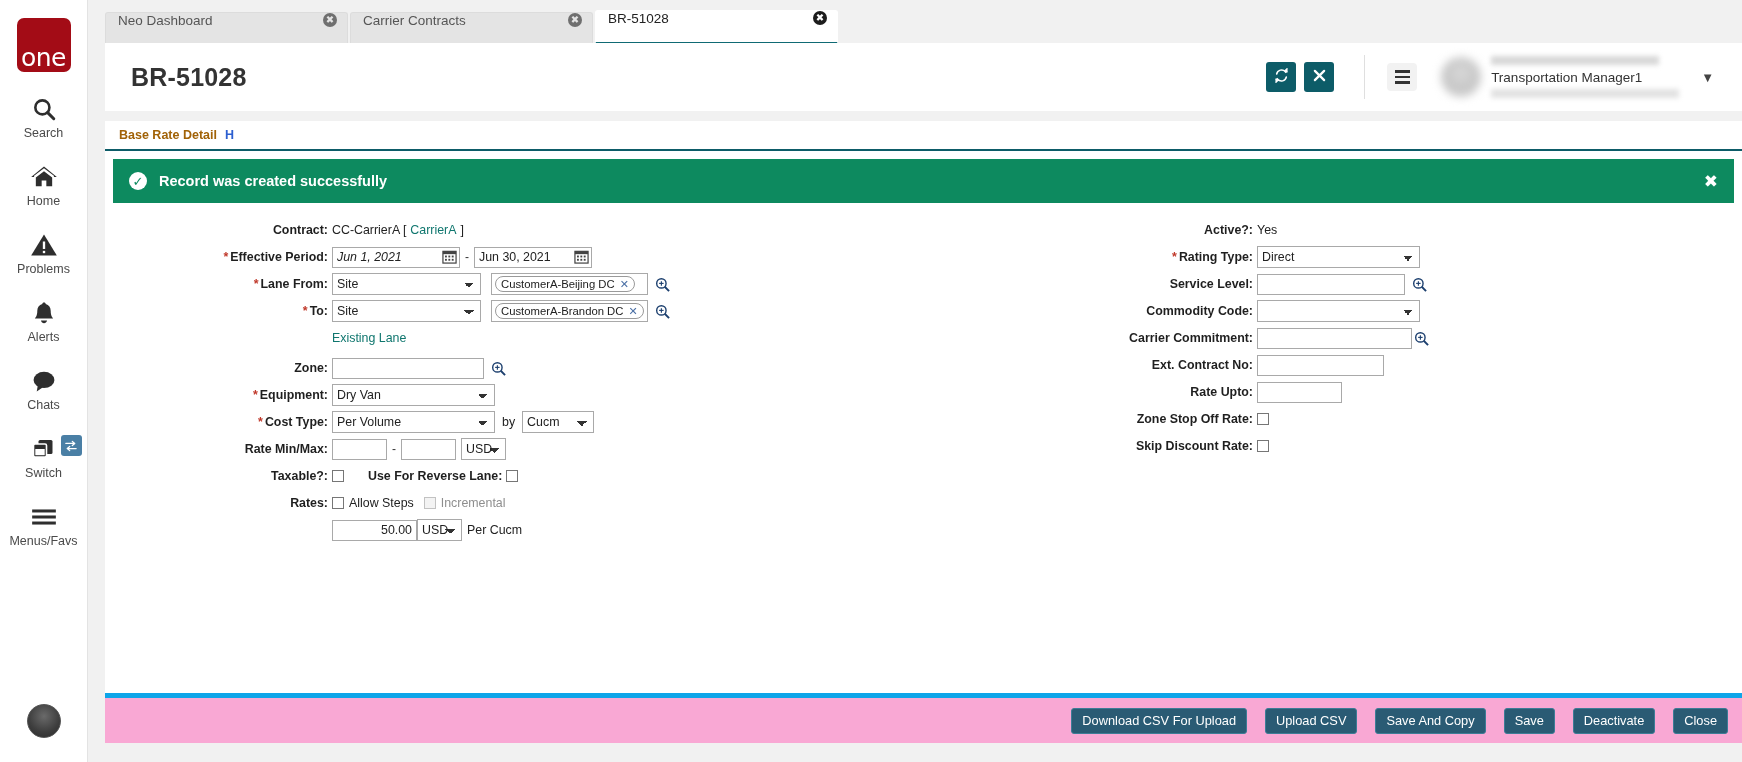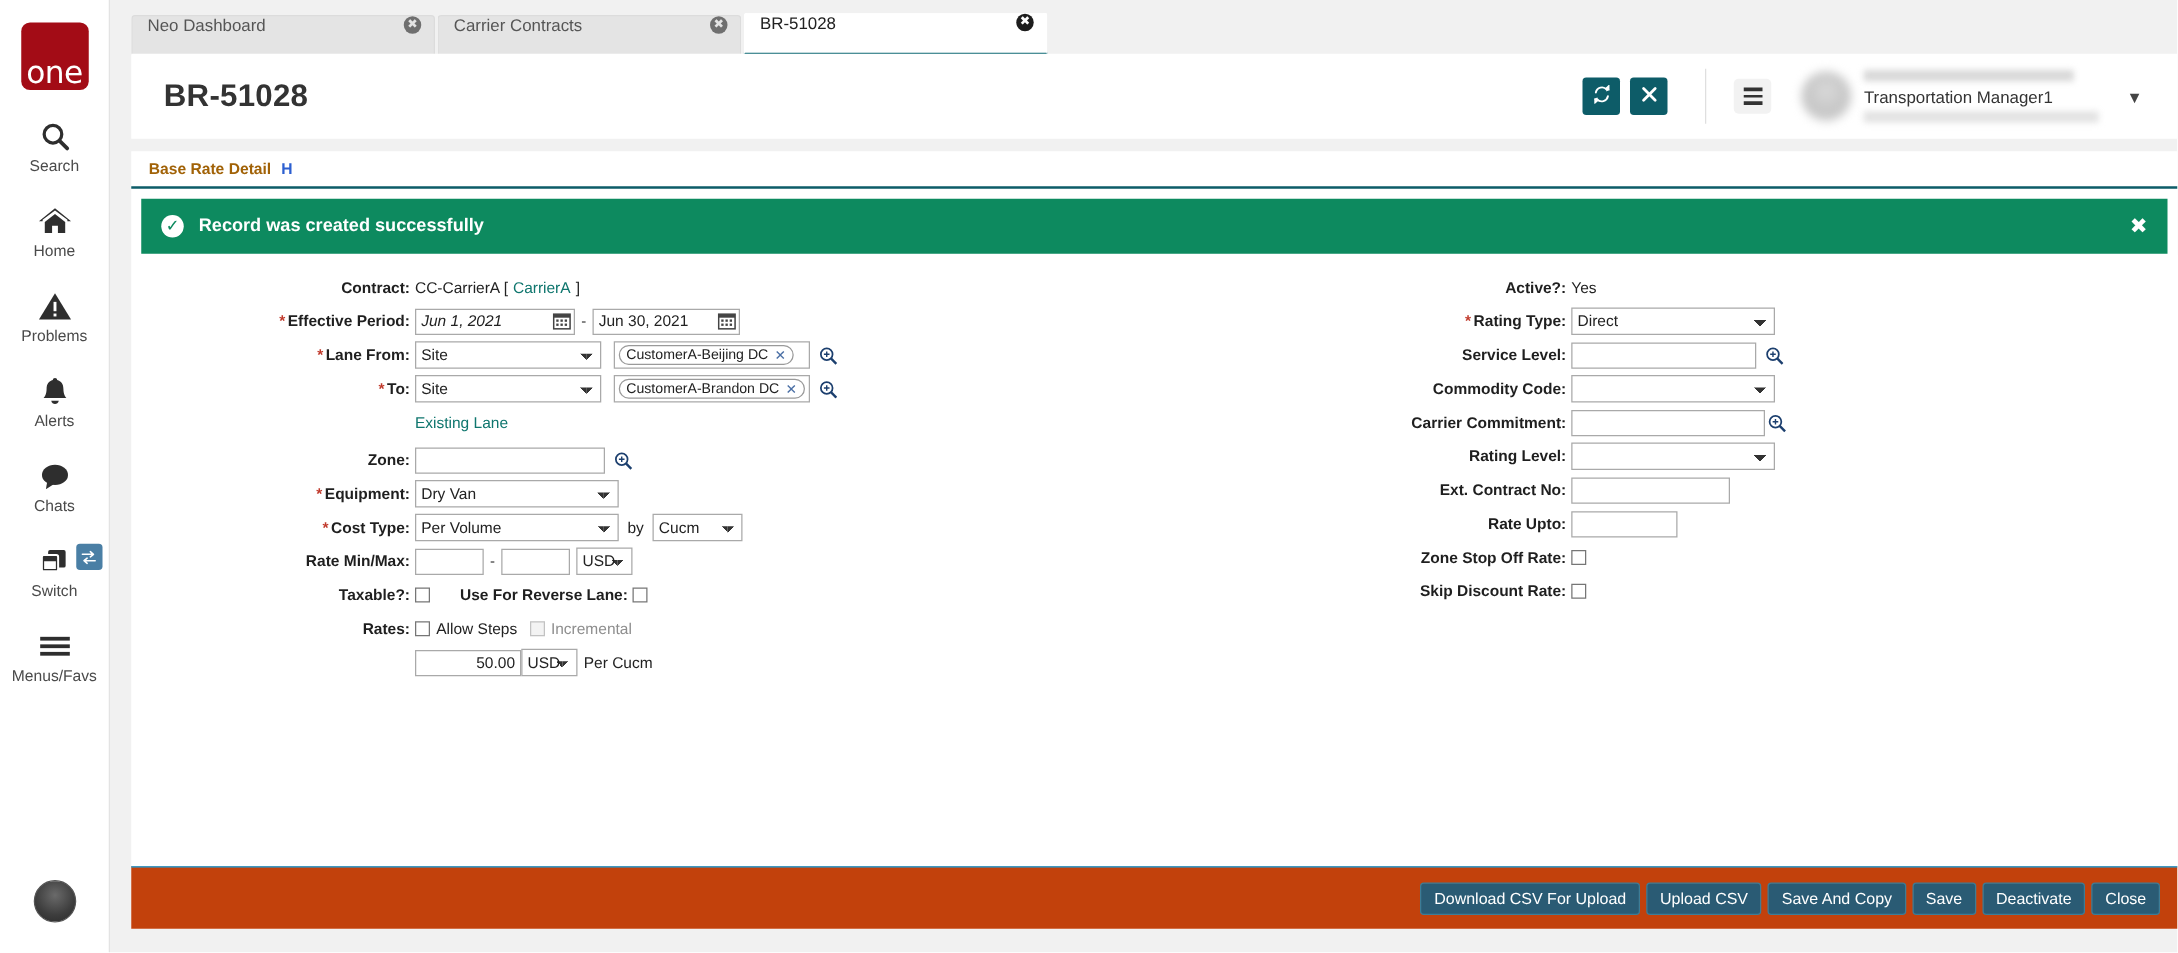--- a/index.html
+++ b/index.html
@@ -211,23 +211,23 @@
     width: 12px; height: 12px; margin: 0; border: 1px solid #767676;
     -webkit-appearance: none; appearance: none; background: #fff; cursor: pointer;
   }
   input.cb:disabled { background: #f3f3f3; border-color: #c2c2c2; cursor: default; }
   .inline-lbl { font-size: 12.4px; color: #222; margin: 0 10px 0 5px; }
   .inline-lbl.dim { color: #8e8e8e; }
   .inline-lbl.bold { font-weight: bold; color: #1f1f1f; margin-left: 24px; }
 
   
   #footer-bar {
-    height: 50px; background: #c2410c; border-top: 1px solid #0ea5e9;
+    height: 50px; background: #f9a8d4; border-top: 5px solid #0ea5e9;
     display: flex; align-items: center; justify-content: flex-end;
-    padding-right: 14px; gap: 5px;
+    padding-right: 14px; gap: 18px;
   }
   .fbtn {
     background: #2a5b74; color: #fff; border: 1px solid #3d7c96;
     border-radius: 3px; height: 26px; padding: 0 10px;
     font-size: 12.8px; cursor: pointer;
     font-family: "Liberation Sans", sans-serif;
   }
 </style>
 </head>
 <body>
@@ -588,26 +588,20 @@
           <span class="mag" style="margin-left:2px;">
             <svg width="15" height="15" viewBox="0 0 16 16">
                 <circle cx="6.8" cy="6.8" r="5" fill="none" stroke="#1c3f6e" stroke-width="1.5"></circle>
                 <line x1="10.4" y1="10.4" x2="15" y2="15" stroke="#1c3f6e" stroke-width="2"></line>
                 <line x1="4.4" y1="6.8" x2="9.2" y2="6.8" stroke="#1c3f6e" stroke-width="1.2"></line>
                 <line x1="6.8" y1="4.4" x2="6.8" y2="9.2" stroke="#1c3f6e" stroke-width="1.2"></line>
               </svg>
           </span>
         </div>
 
-        <div class="frow">
-          <span class="flabel">Rating Level:</span>
-          <select class="sel" style="width:163px;">
-            <option></option>
-          </select>
-        </div>
 
         <div class="frow">
           <span class="flabel">Ext. Contract No:</span>
           <input class="txt" style="width: 127px;" value="">
         </div>
 
         <div class="frow">
           <span class="flabel">Rate Upto:</span>
           <input class="txt" style="width: 85px;" value="">
         </div>

